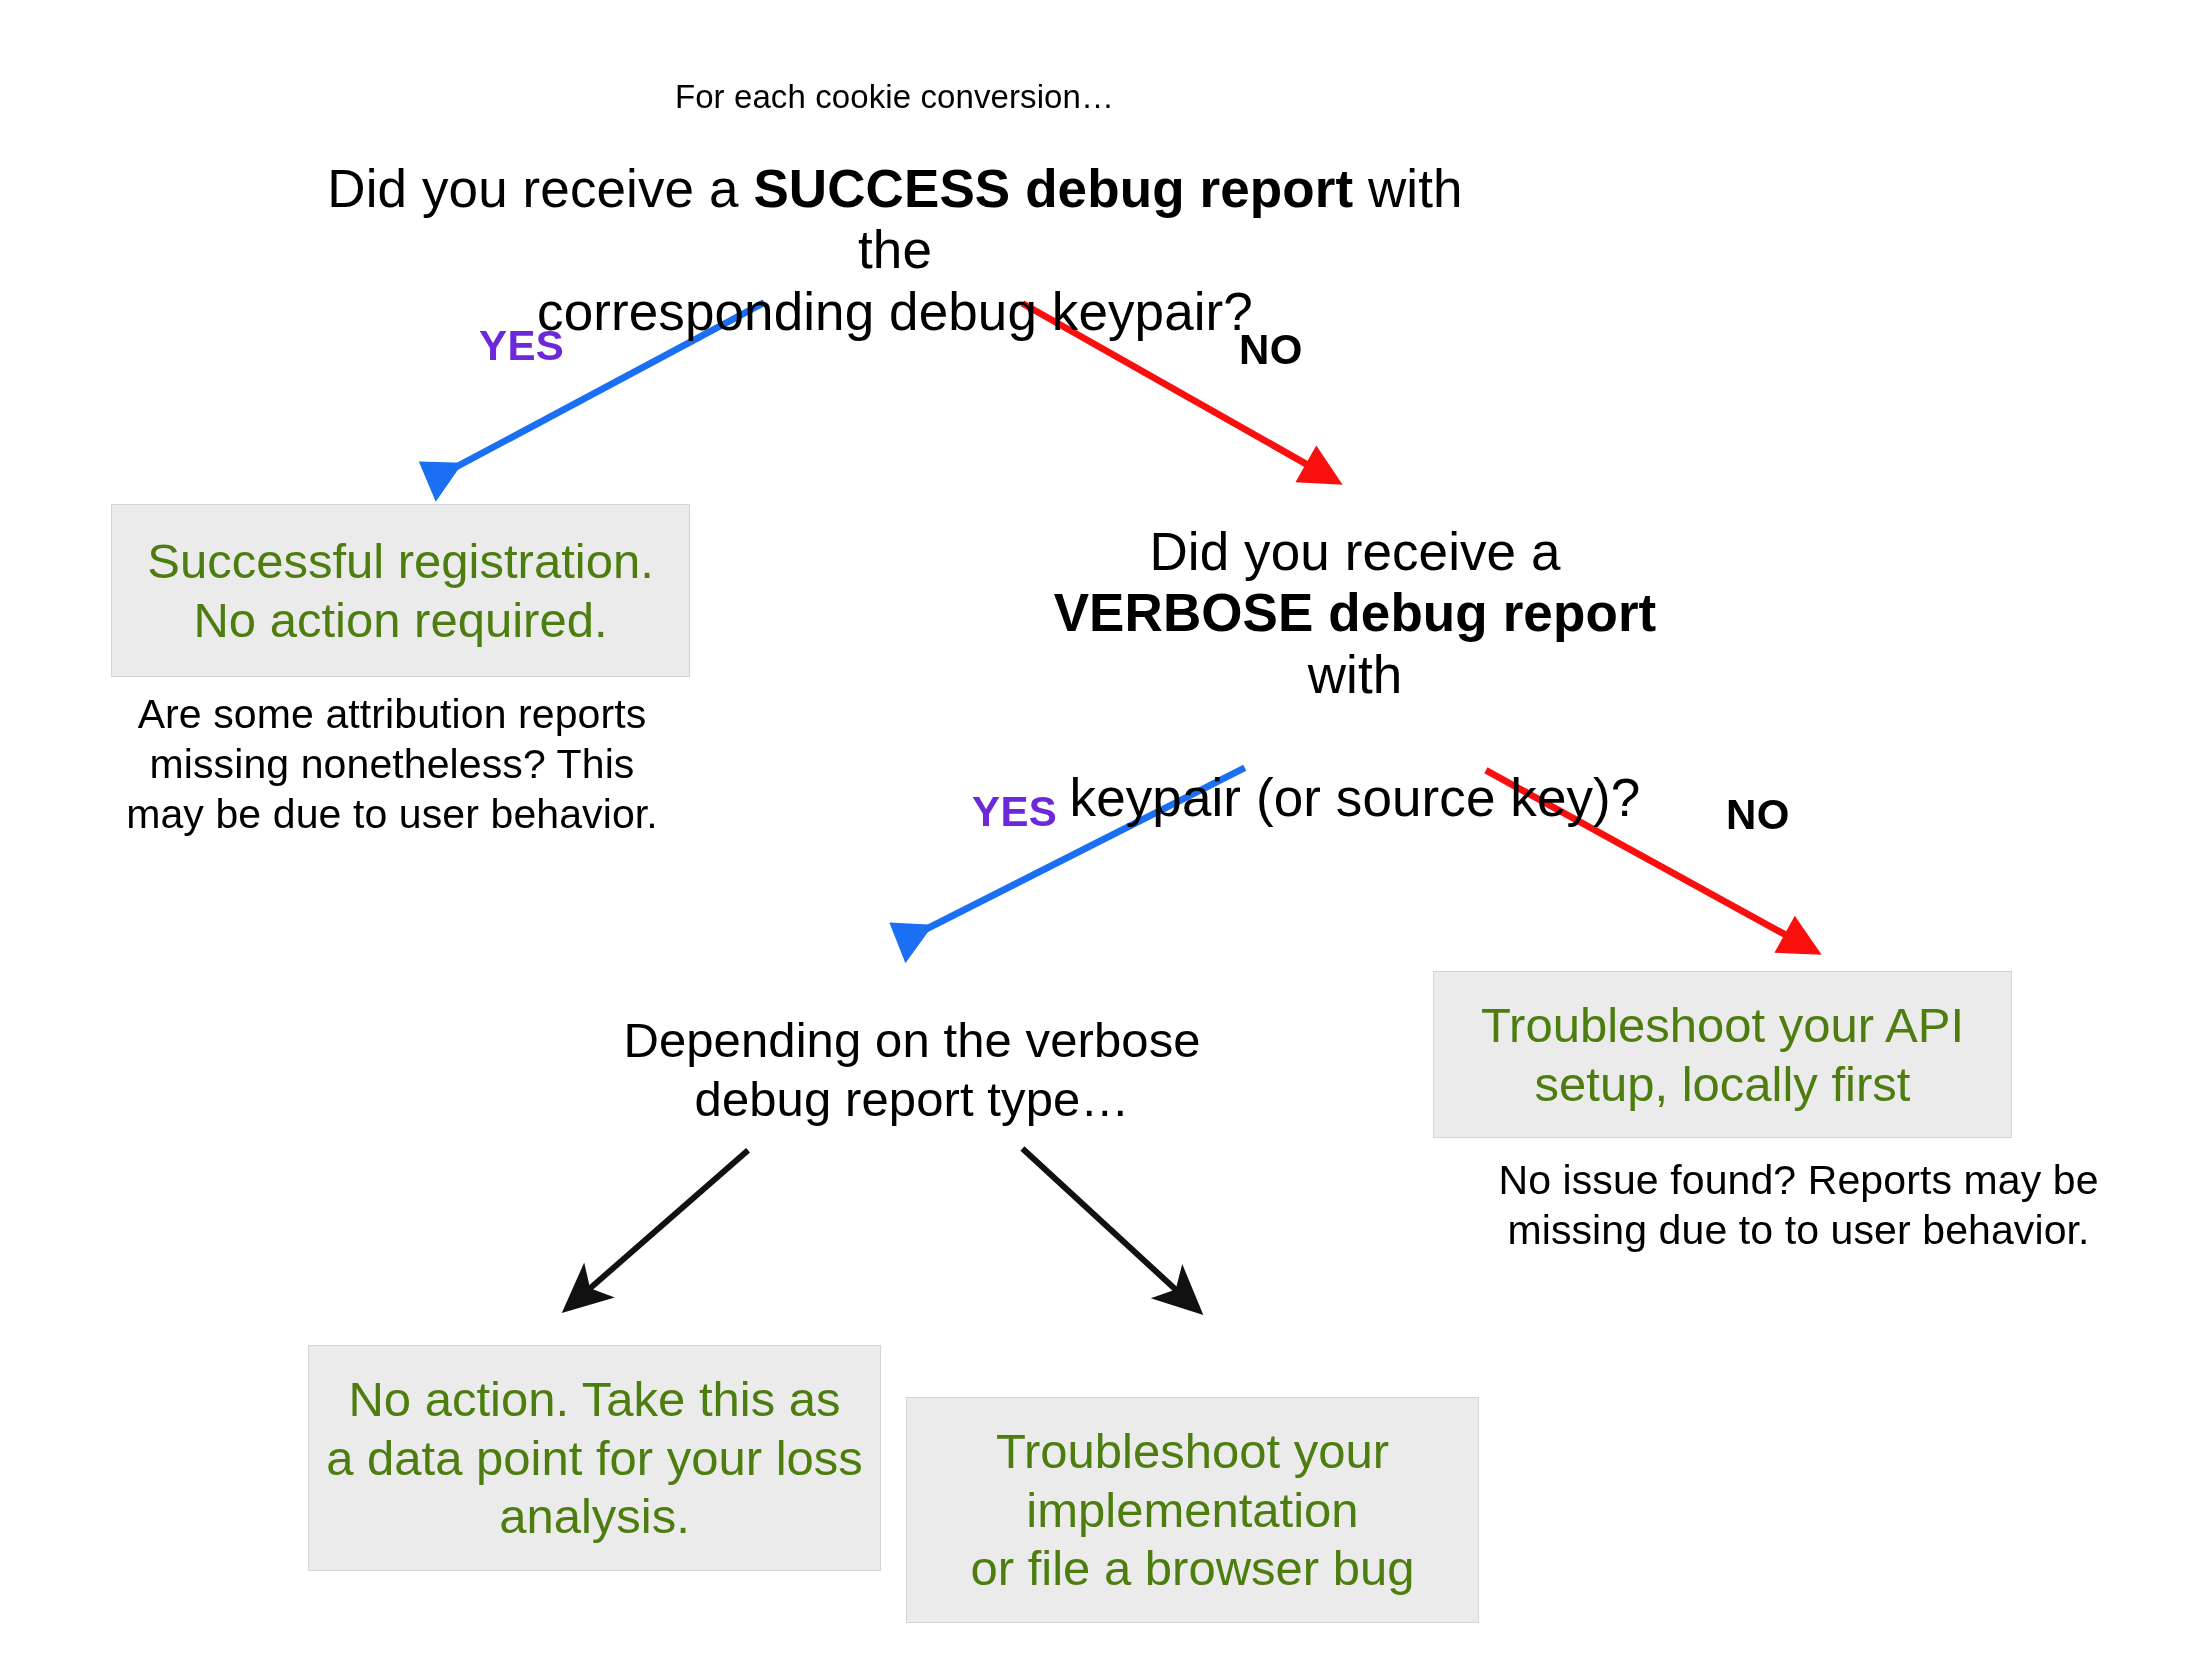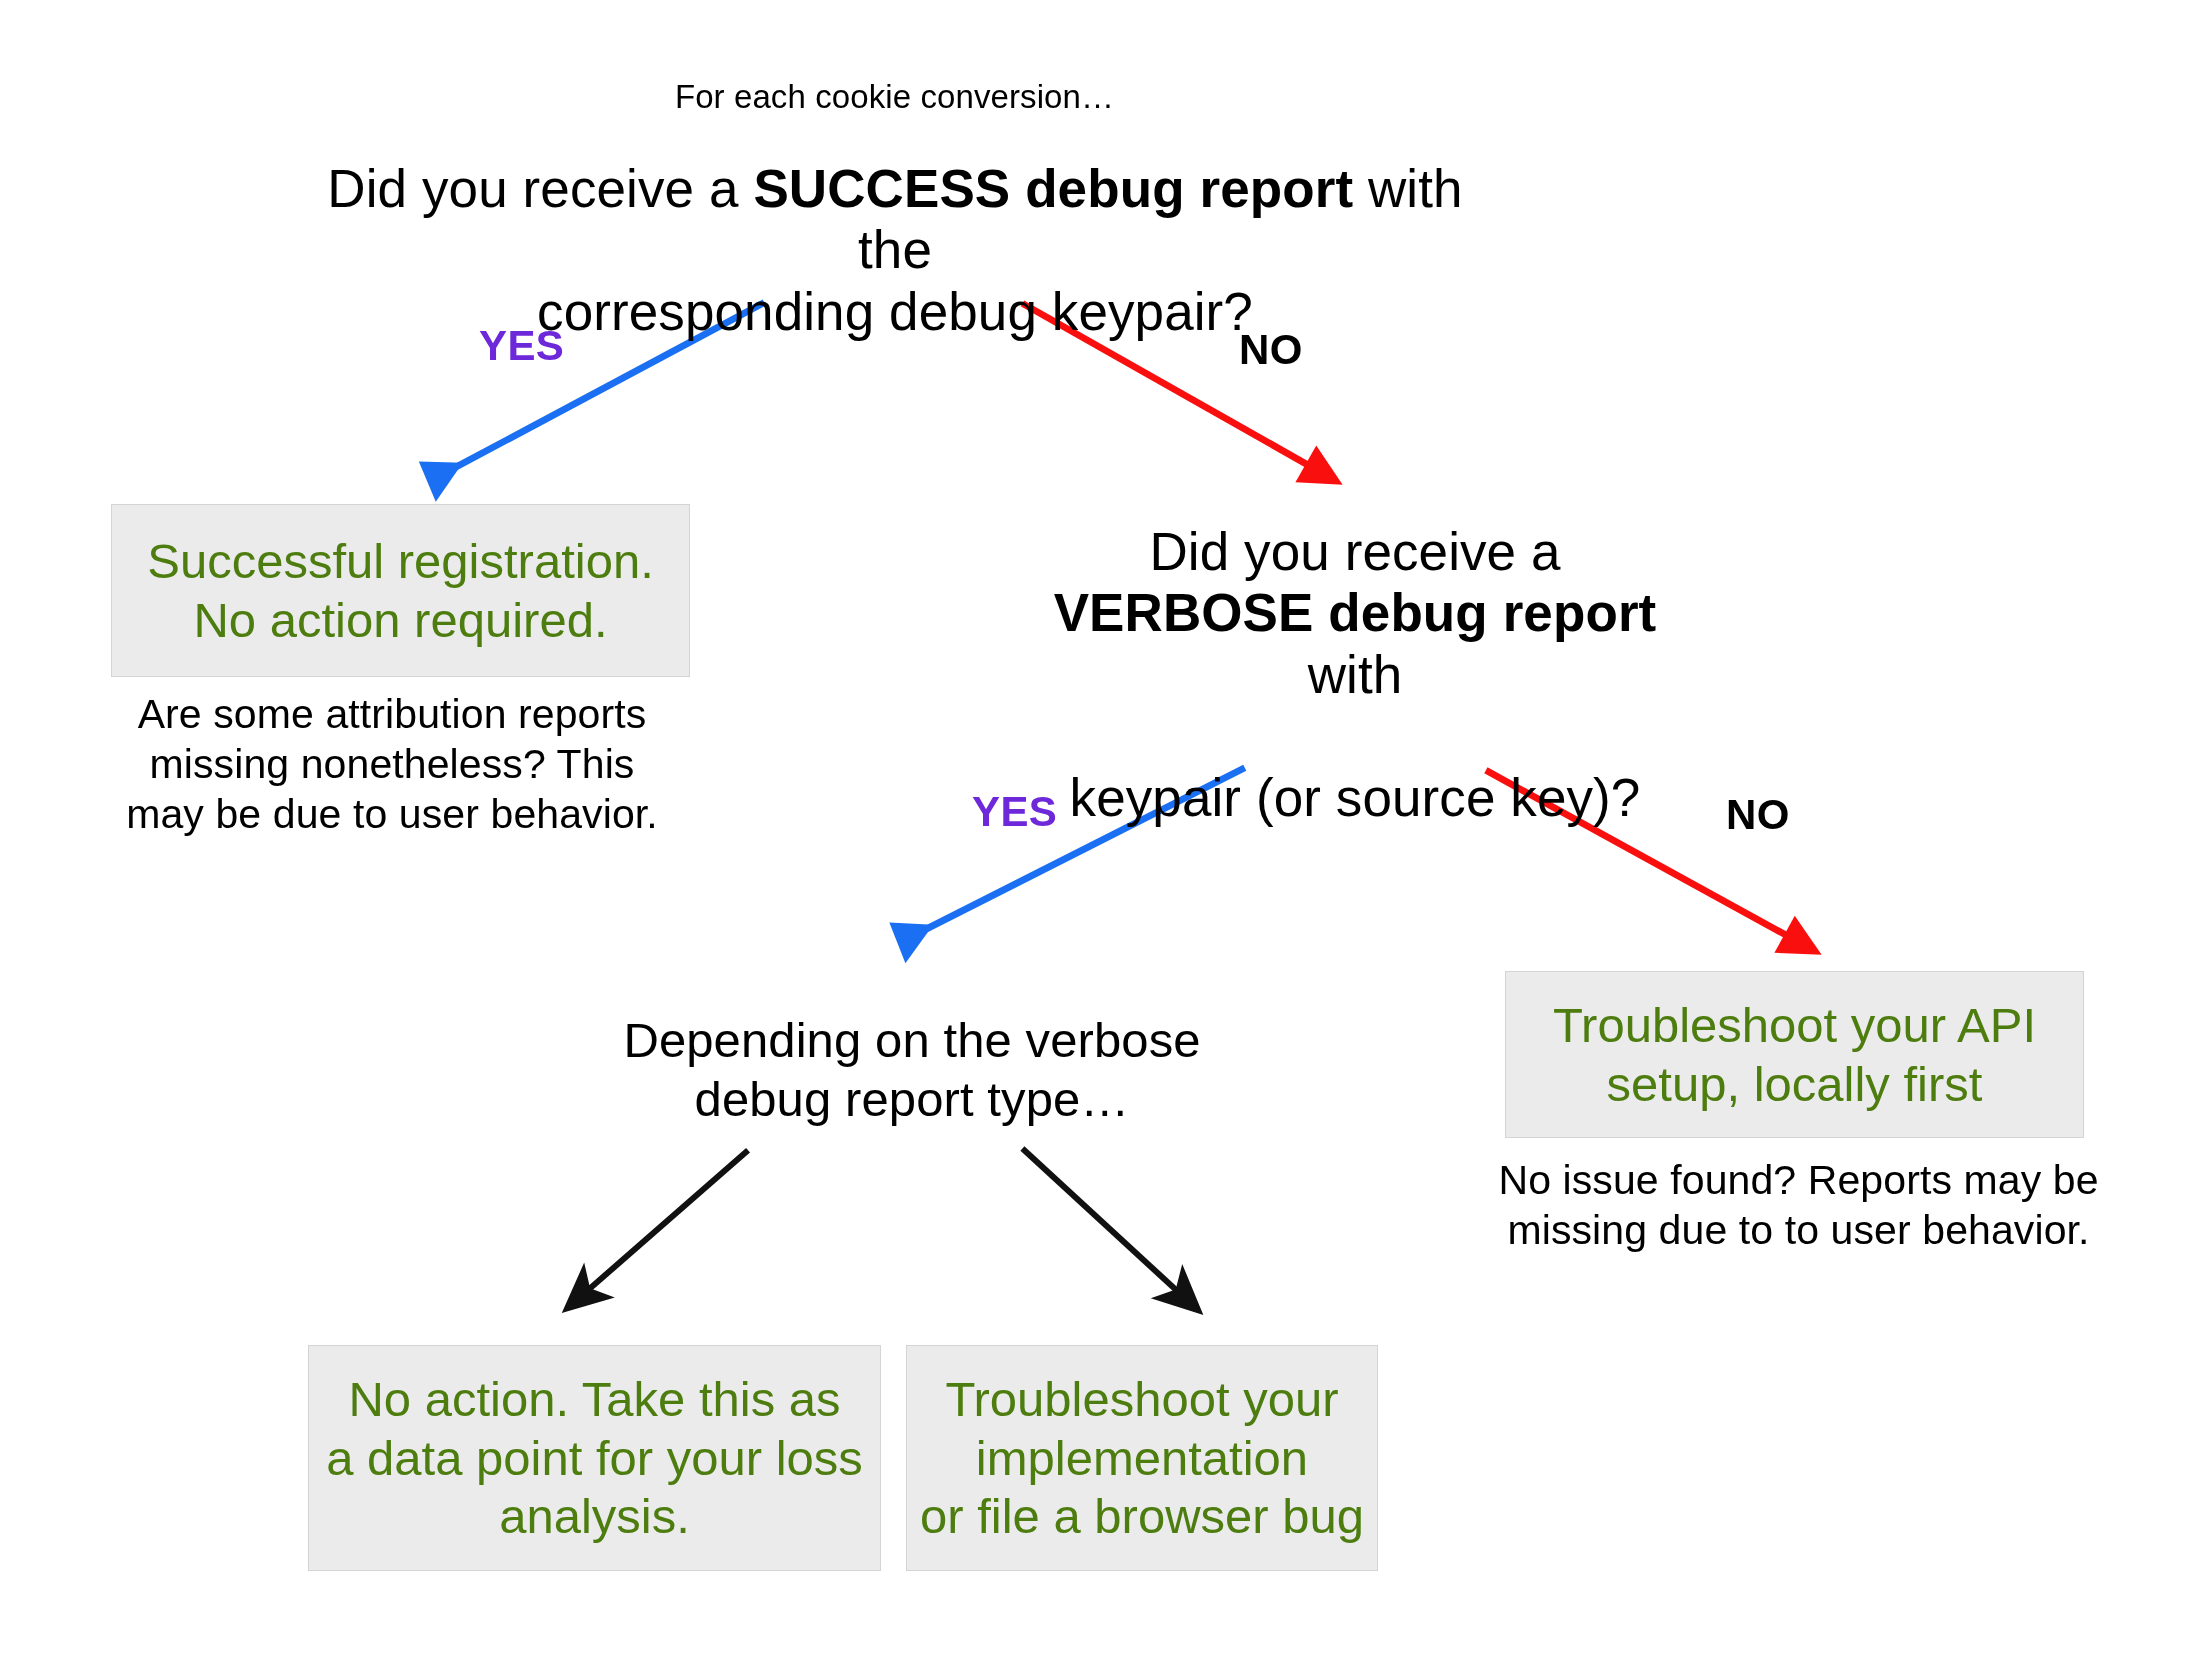--- a/index.html
+++ b/index.html
@@ -136,28 +136,28 @@
 
   <div class="txt q-main" style="left:1014px; top:521px; width:682px;"><span>Did you receive a</span><br><b>VERBOSE debug report</b><span> with</span><br><br><span>keypair (or source key)?</span></div>
 
   <div class="edge-label yes" style="left:972px; top:788px;">YES</div>
 
   <div class="edge-label no" style="left:1690px; top:791px;">NO</div>
 
   <div class="txt mid-note" style="left:614px; top:999px; width:596px;">Depending on the verbose
 debug report type…</div>
 
-  <div class="box" style="left:1505px; top:971px; width:579px; height:167px;">Troubleshoot your API
+  <div class="box" style="left:1433px; top:971px; width:579px; height:167px;">Troubleshoot your API
 setup, locally first</div>
 
   <div class="txt caption" style="left:1466px; top:1155px; width:665px;">No issue found? Reports may be
 missing due to to user behavior.</div>
 
   <div class="box" style="left:308px; top:1345px; width:573px; height:226px;">No action. Take this as
 a data point for your loss
 analysis.</div>
 
-  <div class="box" style="left:906px; top:1345px; width:472px; height:226px;">Troubleshoot your
+  <div class="box" style="left:906px; top:1397px; width:573px; height:226px;">Troubleshoot your
 implementation
 or file a browser bug</div>
 
 </div>
 
 
 </body></html>

